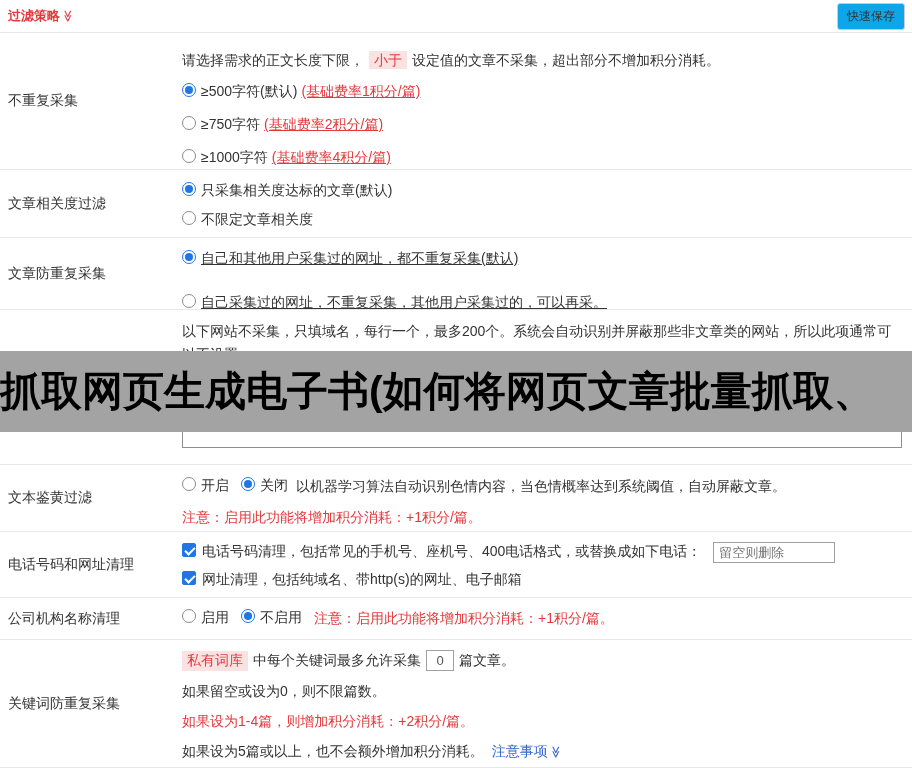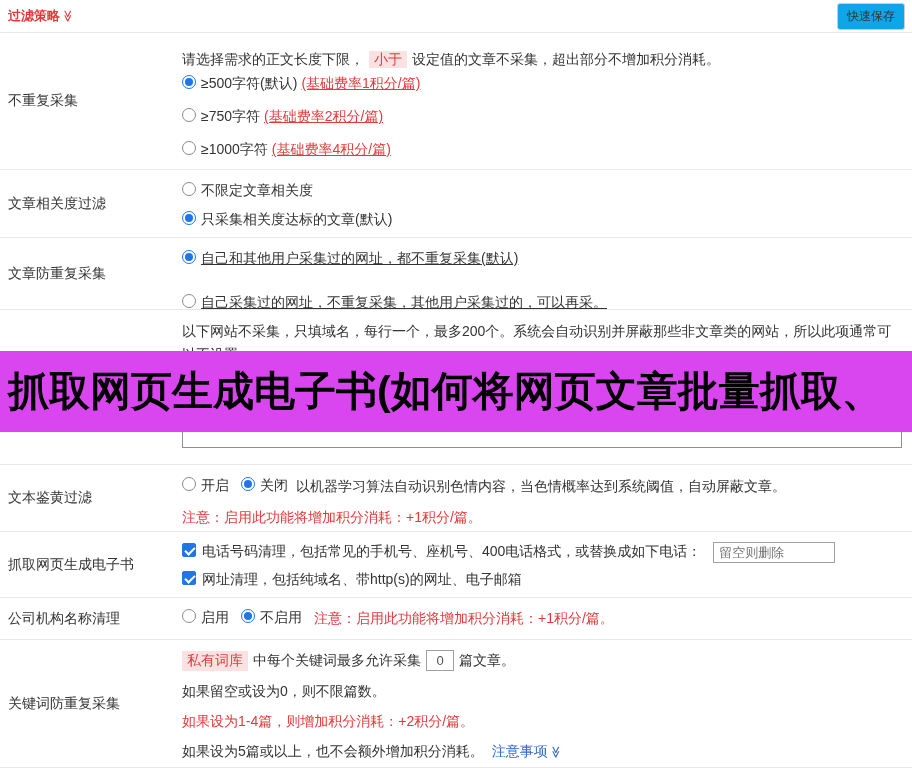--- a/index.html
+++ b/index.html
@@ -45,39 +45,39 @@
   }
   .checkbox.checked { background:#2176e6; border-color:#2176e6; }
   .checkbox.checked::after {
     content:""; position:absolute; left:4px; top:1px; width:4px; height:8px;
     border:solid #fff; border-width:0 2px 2px 0; transform:rotate(45deg);
   }
   .hl { color:#e4393c; background:#fbe2e2; padding:1px 5px; margin:0 5px; }
   .red { color:#e4393c; }
   .u-red { color:#e4393c; text-decoration:underline; margin-left:4px; }
   .link { color:#3366cc; cursor:pointer; }
-  .intro { line-height:22px; margin-bottom:4px;font-family:Liberation Serif, serif; }
+  .intro { line-height:22px; margin-bottom:12px; }
   .desc { line-height:23px; }
   .blacklist-textarea {
     display:block; margin-top:2px; width:720px; height:80px;
     border:1px solid #8f8f8f; resize:none; background:#fff;
     font-family:"Liberation Sans","DejaVu Sans",sans-serif; font-size:13px; padding:3px 5px;
   }
   .text-input {
     border:1px solid #a0a0a0; height:21px; font-size:13px; padding:0 5px; color:#555;
     font-family:"Liberation Sans","DejaVu Sans",sans-serif;
   }
   .phone-input { width:122px; margin-left:12px; }
   .count-input { width:28px; text-align:center; margin:0 5px; }
   .line { display:flex; align-items:center; }
   .warn-line { margin-top:12px; }
   .overlay {
     position:absolute; left:0; top:351px; width:912px; height:81px;
-    background:#d946ef; z-index:10; overflow:hidden; white-space:nowrap;
-    display:flex; align-items:center; padding-left:8px;
+    background:#a3a3a3; z-index:10; overflow:hidden; white-space:nowrap;
+    display:flex; align-items:center; padding-left:0;
   }
   .overlay-text { font-size:41px; font-weight:bold; color:#000; letter-spacing:0; }
 </style>
 </head>
 <body>
 
 <div class="topbar">
   <div class="topbar-title">
     <span>过滤策略</span><span class="chev">≫</span>
   </div>
@@ -108,26 +108,26 @@
       </label>
     </div>
   </div>
 </div>
 
 <div class="row" style="height:68px">
   <div class="row-label">文章相关度过滤</div>
   <div class="row-content">
     <div class="opts gap9">
       <label class="opt">
+        <span class="radio checked"></span>
+        <span>只采集相关度达标的文章(默认)</span>
+      </label>
+      <label class="opt">
         <span class="radio"></span>
         <span>不限定文章相关度</span>
-      </label>
-      <label class="opt">
-        <span class="radio checked"></span>
-        <span>只采集相关度达标的文章(默认)</span>
       </label>
     </div>
   </div>
 </div>
 
 <div class="row" style="height:72px">
   <div class="row-label">文章防重复采集</div>
   <div class="row-content">
     <div class="opts gap10">
       <label class="opt">
@@ -162,21 +162,21 @@
         <span class="radio checked"></span>
         <span>关闭</span>
       </label>
       <span>以机器学习算法自动识别色情内容，当色情概率达到系统阈值，自动屏蔽文章。</span>
     </div>
     <div class="red warn-line">注意：启用此功能将增加积分消耗：+1积分/篇。</div>
   </div>
 </div>
 
 <div class="row" style="height:66px">
-  <div class="row-label">抓取网页生成电子书</div>
+  <div class="row-label">电话号码和网址清理</div>
   <div class="row-content" style="padding-top:10px">
     <div class="line">
       <label class="opt">
         <span class="checkbox checked"></span>
         <span>电话号码清理，包括常见的手机号、座机号、400电话格式，或替换成如下电话：</span>
       </label>
       <input class="text-input phone-input" type="text" placeholder="留空则删除" style="">
     </div>
     <div class="line" style="margin-top:8px">
       <label class="opt">

